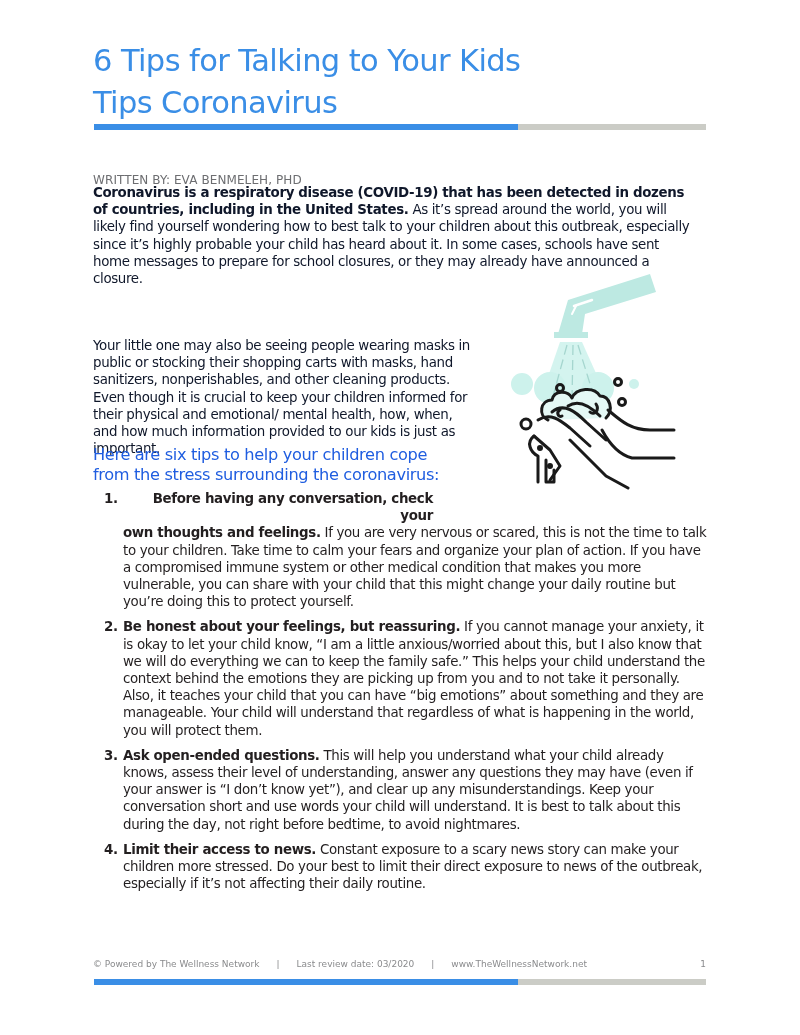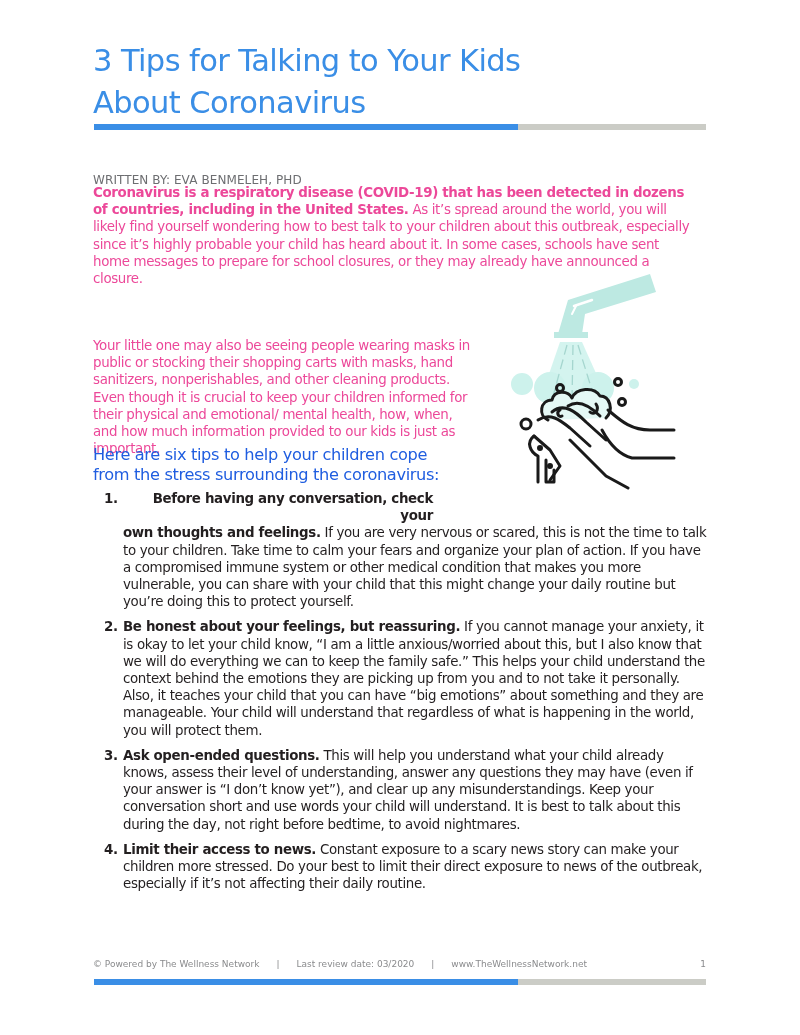--- a/index.html
+++ b/index.html
@@ -9,21 +9,21 @@
            font-family: "DejaVu Sans", sans-serif; font-weight: normal;
            font-size: 30.5px; line-height: 42px; color: #3a8ee6; letter-spacing: -0.6px; }
   .rule { position: absolute; left: 94px; width: 612px; height: 6px; display: flex; }
   .rule .blue { width: 424px; height: 100%; background: #3a8ee6; }
   .rule .gray { flex: 1; height: 100%; background: #cbccc6; }
   .rule.top { top: 124px; }
   .rule.bottom { top: 979px; }
   .byline { position: absolute; left: 93px; top: 173px; font-size: 12px;
             color: #6d6e71; letter-spacing: 0.1px; }
   .para { position: absolute; left: 93px; margin: 0; font-size: 13.4px;
-          line-height: 17.2px; letter-spacing: -0.35px; color: #ec4899; }
+          line-height: 17.2px; letter-spacing: -0.35px; color: #0f172a; }
   .para b { font-weight: bold; }
   .intro { top: 184px; width: 600px; }
   .second { top: 306px; width: 385px; margin-top: 31px; }
   .subhead { position: absolute; left: 93px; top: 445px; margin: 0; font-weight: normal;
              font-size: 16.2px; line-height: 20px; color: #1f5de0; letter-spacing: -0.35px; }
   .tips { position: absolute; left: 93px; top: 490px; width: 615px; margin: 0; padding: 0; list-style: none; }
   .tip { position: relative; padding-left: 30px; font-size: 13.4px; line-height: 17.2px;
          letter-spacing: -0.35px; color: #231f20; margin-bottom: 8px; }
   .tip .num { position: absolute; left: 11px; top: 0; font-weight: bold; }
   .tip b { font-weight: bold; }
@@ -31,22 +31,22 @@
   .illustration { position: absolute; left: 510px; top: 270px; width: 170px; height: 220px; }
   .footer { position: absolute; left: 93px; top: 959px; width: 613px; font-size: 9px;
             color: #8a8b8d; display: flex; align-items: center; gap: 8px; }
   .footer .sep { margin: 0 9px; }
   .footer .page { margin-left: auto; }
 </style>
 </head>
 <body>
 
 <h1 class="title">
-  <span>3 Tips for Talking to Your Kids</span><br>
-  <span>About Coronavirus</span>
+  <span>6 Tips for Talking to Your Kids</span><br>
+  <span>Tips Coronavirus</span>
 </h1>
 
 <div class="rule top">
   <div class="blue"></div>
   <div class="gray"></div>
 </div>
 
 <div class="byline">WRITTEN BY: EVA BENMELEH, PHD</div>
 
 <p class="para intro"><b>Coronavirus is a respiratory disease (COVID-19) that has been detected in dozens of countries, including in the United States.</b><span> As it’s spread around the world, you will likely find yourself wondering how to best talk to your children about this outbreak, especially since it’s highly probable your child has heard about it. In some cases, schools have sent home messages to prepare for school closures, or they may already have announced a closure.</span></p>

